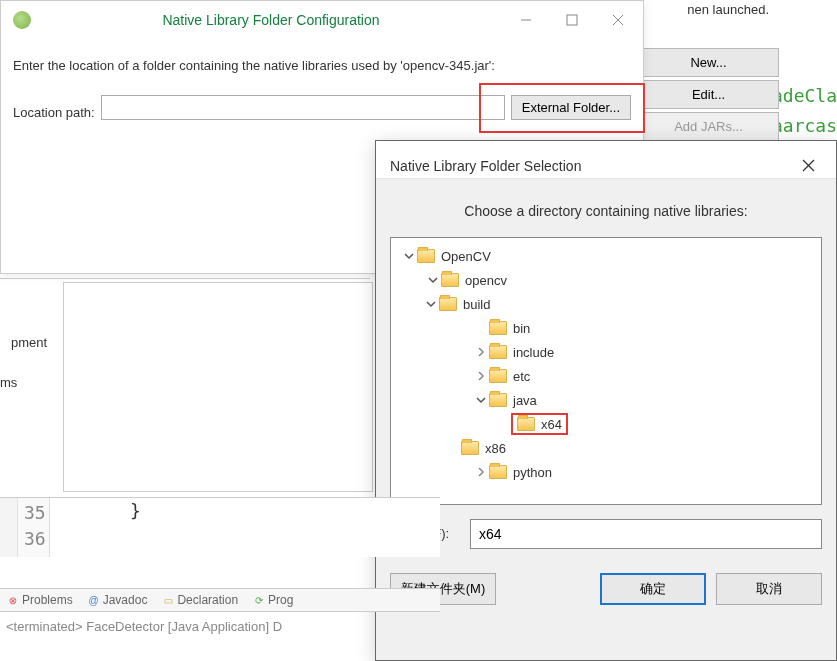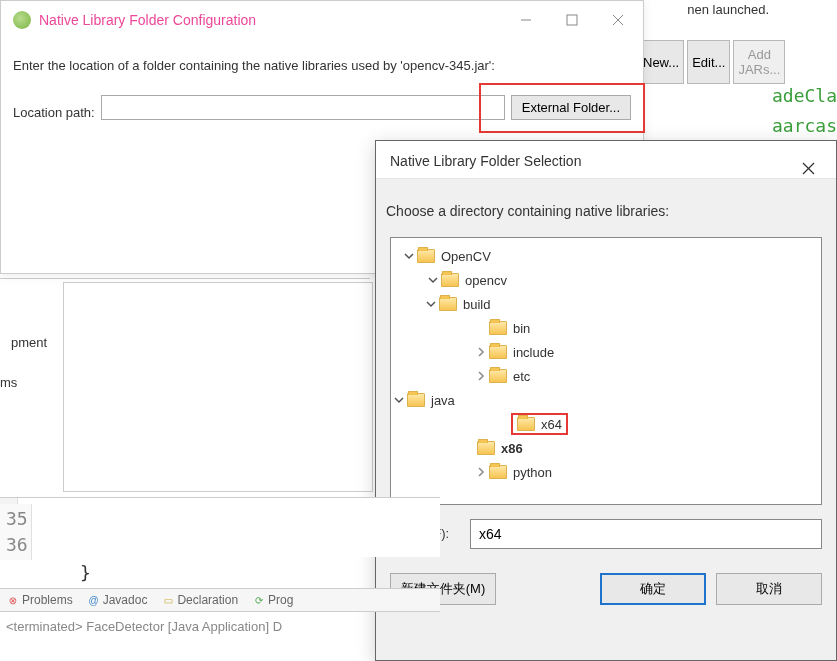--- a/index.html
+++ b/index.html
@@ -66,24 +66,24 @@
       width: 310px;
       height: 210px;
       border: 1px solid #ccc;
       background: #fff;
     }
     
     
     .side-buttons {
       position: absolute;
       right: 58px;
-      top: 40px;
+      top: 48px;
       width: 141px;
       display: flex;
-      flex-direction: row;
+      flex-direction: column;
       gap: 3px;
     }
     .side-btn {
       background: #e8e8e8;
       border: 1px solid #b8b8b8;
       padding: 6px 4px;
       font-size: 13px;
       text-align: center;
       cursor: pointer;
     }
@@ -112,22 +112,23 @@
     }
     .title-icon {
       width: 18px;
       height: 18px;
       background: radial-gradient(circle at 40% 40%, #b8dd8e, #7cb342);
       border-radius: 50%;
       margin: 0 8px 0 10px;
     }
     .dialog1-title {
       flex: 1;
-      color: #ec4899;
+      color: #15803d;
       font-size: 14px;
+      text-align: center;
     }
     .win-controls {
       display: flex;
       gap: 0;
     }
     .win-btn {
       width: 46px;
       height: 30px;
       display: flex;
       align-items: center;
@@ -185,40 +186,42 @@
       top: 140px;
       width: 462px;
       height: 521px;
       background: #f0f0f0;
       border: 1px solid #666;
       box-shadow: 0 4px 18px rgba(0,0,0,0.18);
     }
     .dialog2-titlebar {
       height: 38px;
       display: flex;
+      align-items: center;
       padding: 12px 8px 0 14px;
       background: #fff;
       border-bottom: 1px solid #e4e4e4;
     }
     .dialog2-title {
       flex: 1;
       font-size: 14px;
       color: #333;
     }
     .dialog2-close {
       width: 40px;
       height: 30px;
       display: flex;
       align-items: center;
       justify-content: center;
       cursor: pointer;
     }
     .dialog2-close svg { stroke: #333; fill: none; stroke-width: 1.2; }
     
     .dialog2-instruction {
+      text-align: center;
       padding: 24px 10px 18px;
       font-size: 14px;
       color: #333;
     }
     
     .tree-panel {
       margin: 0 14px;
       background: #fff;
       border: 1px solid #888;
       height: 268px;
@@ -316,21 +319,20 @@
     
     .code-area {
       position: absolute;
       left: 0;
       top: 497px;
       width: 440px;
       height: 60px;
       background: #fff;
       border-top: 1px solid #ccc;
       display: flex;
-      flex-direction: column;
     }
     .gutter {
       width: 32px;
       background: #f9f9f9;
       border-right: 1px solid #e0e0e0;
       padding: 2px 0;
     }
     .gutter-expand {
       width: 18px;
       background: #f4f4f4;
@@ -514,37 +516,37 @@
       </div>
       <div class="tree-row" style="padding-left: 82px;">
         <span class="tree-expander">
           <svg width="10" height="10">
             <path d="M3 1 L7 5 L3 9" fill="none" stroke="#888" stroke-width="1.5"></path>
           </svg>
         </span>
         <span class="tree-folder"></span>
         <span class="tree-label">etc</span>
       </div>
-      <div class="tree-row" style="">
+      <div class="tree-row" style="padding-left: 82px;">
         <span class="tree-expander">
           <svg width="10" height="10">
             <path d="M1 3 L5 7 L9 3" fill="none" stroke="#555" stroke-width="1.5"></path>
           </svg>
         </span>
         <span class="tree-folder"></span>
         <span class="tree-label">java</span>
       </div>
       <div class="tree-row" style="padding-left: 106px;">
         <span class="tree-expander"></span>
         <span class="tree-selected">
           <span class="tree-folder"></span>
           <span class="tree-label">x64</span>
         </span>
       </div>
-      <div class="tree-row" style="padding-left: 70px; font-weight: bold;">
+      <div class="tree-row" style="padding-left: 54px;">
         <span class="tree-expander"></span>
         <span class="tree-folder"></span>
         <span class="tree-label">x86</span>
       </div>
       <div class="tree-row" style="padding-left: 82px;">
         <span class="tree-expander">
           <svg width="10" height="10">
             <path d="M3 1 L7 5 L3 9" fill="none" stroke="#888" stroke-width="1.5"></path>
           </svg>
         </span>

